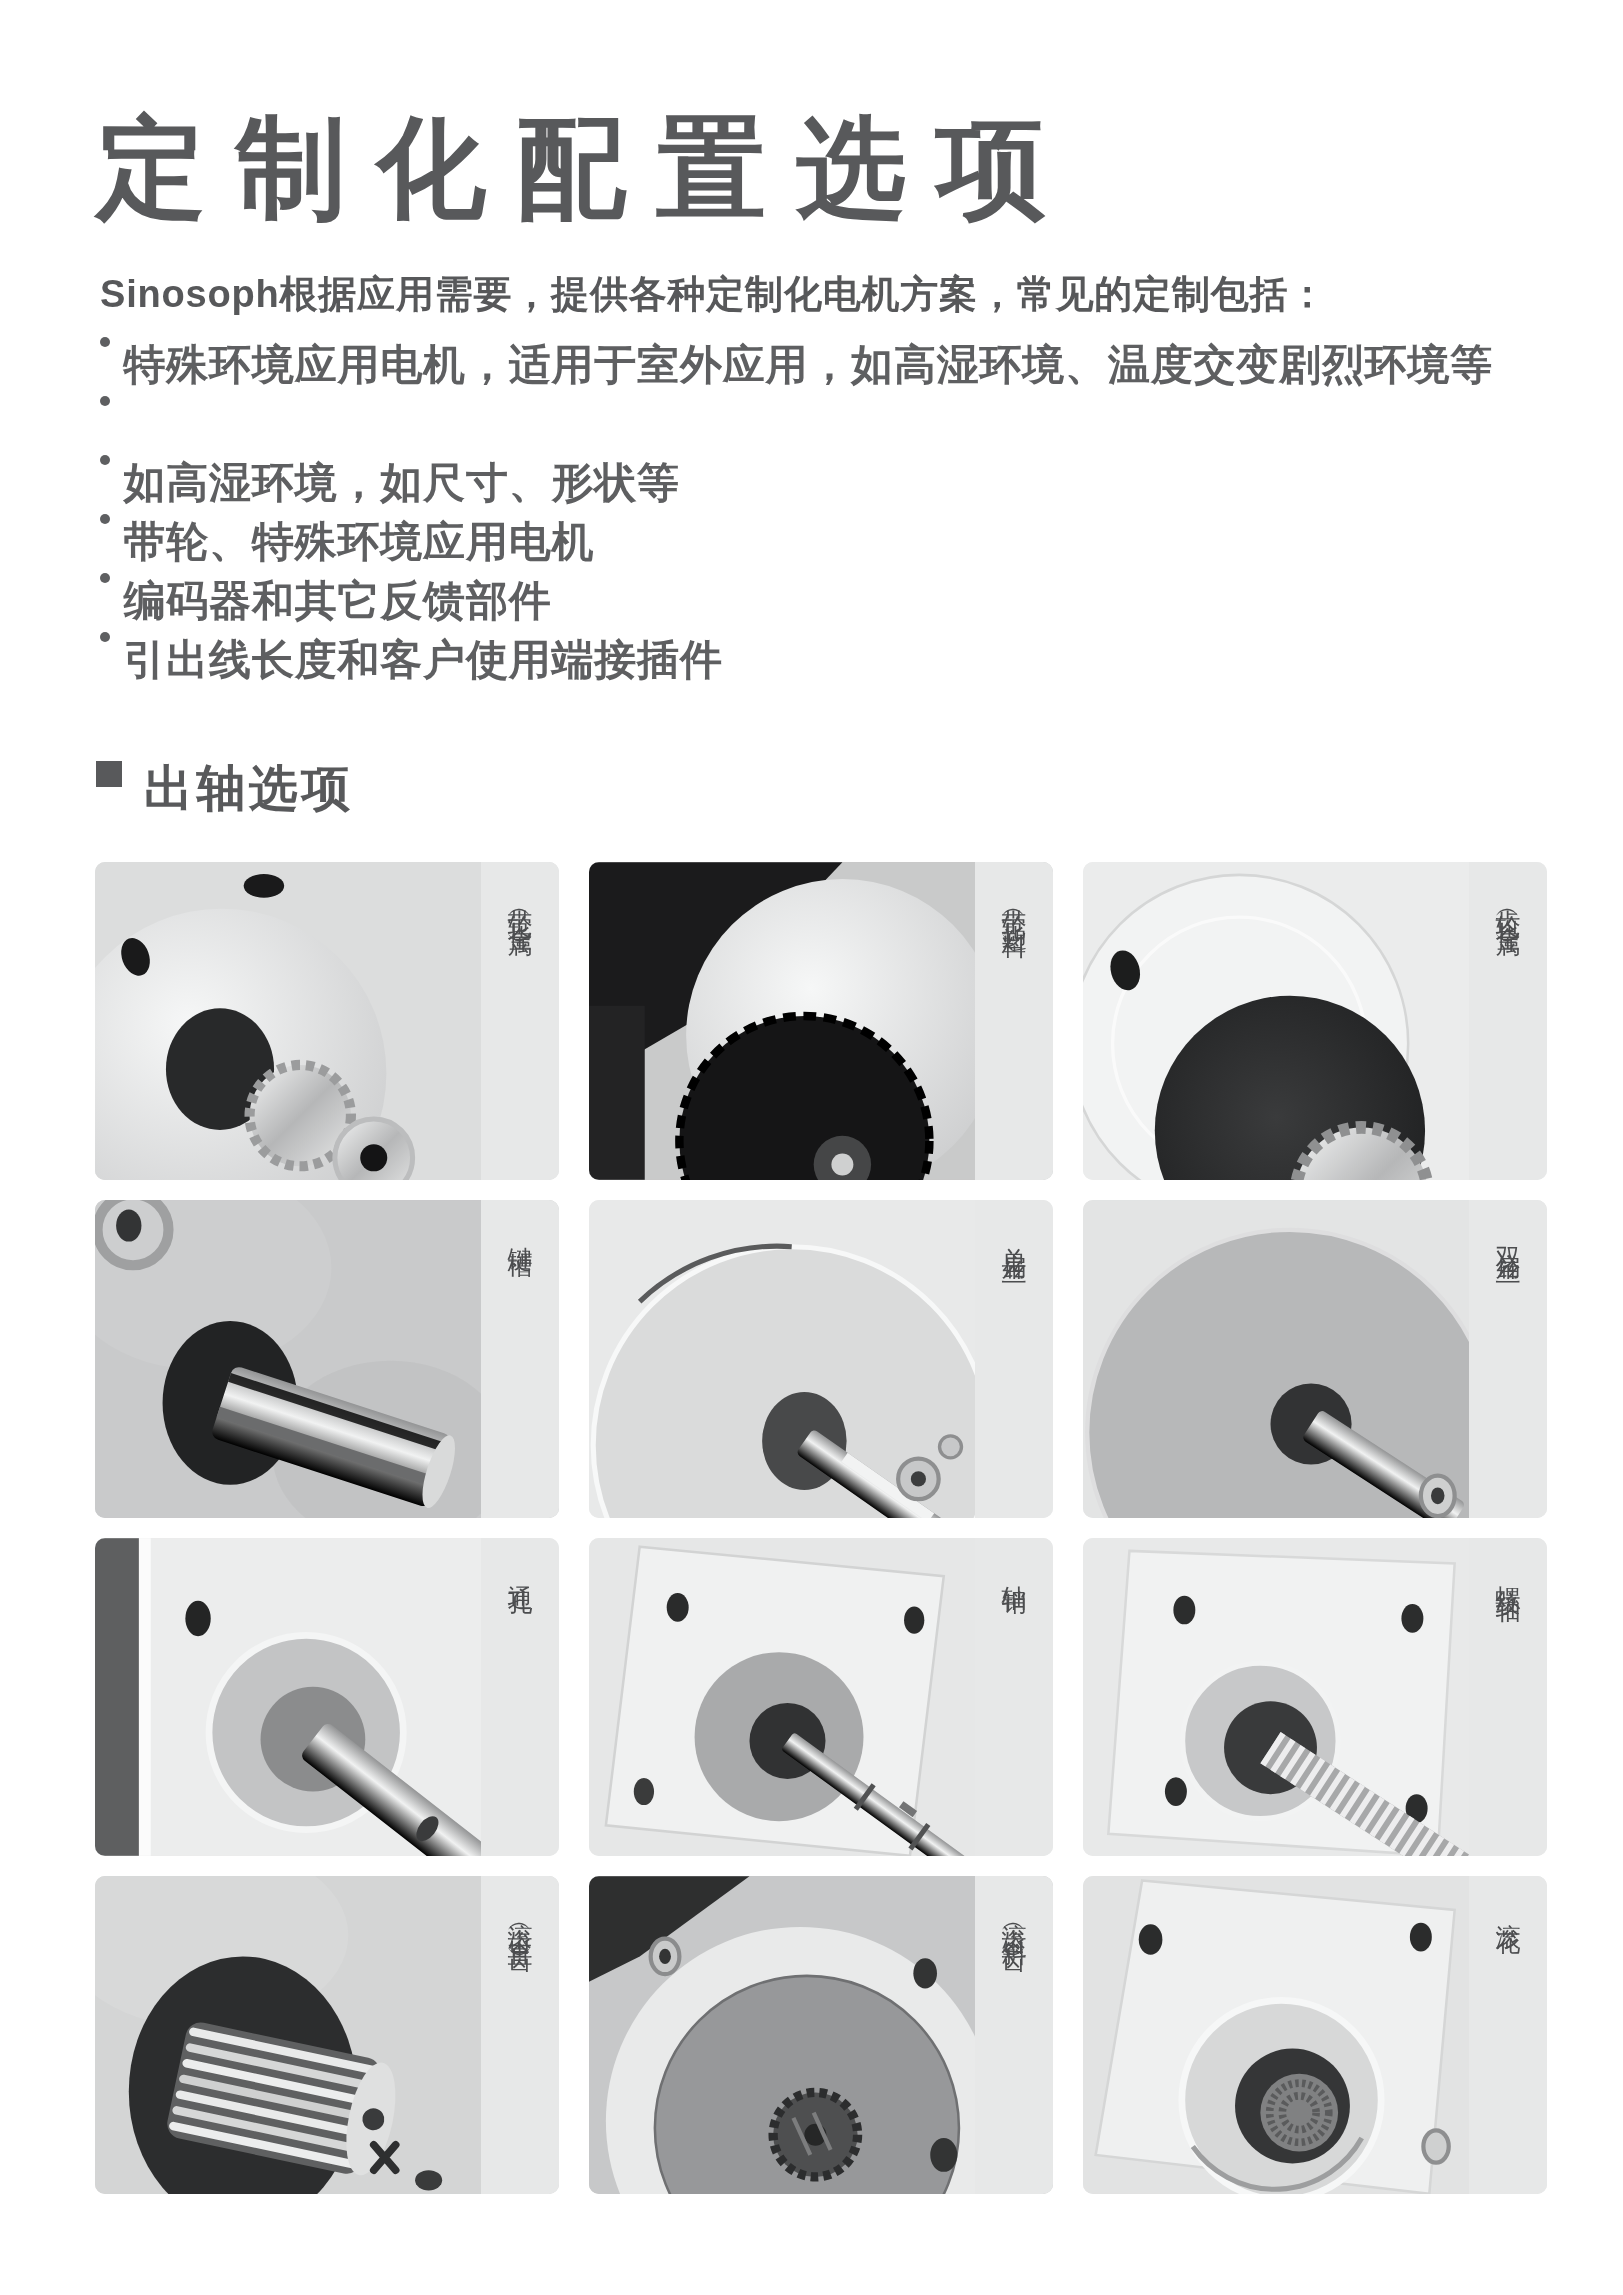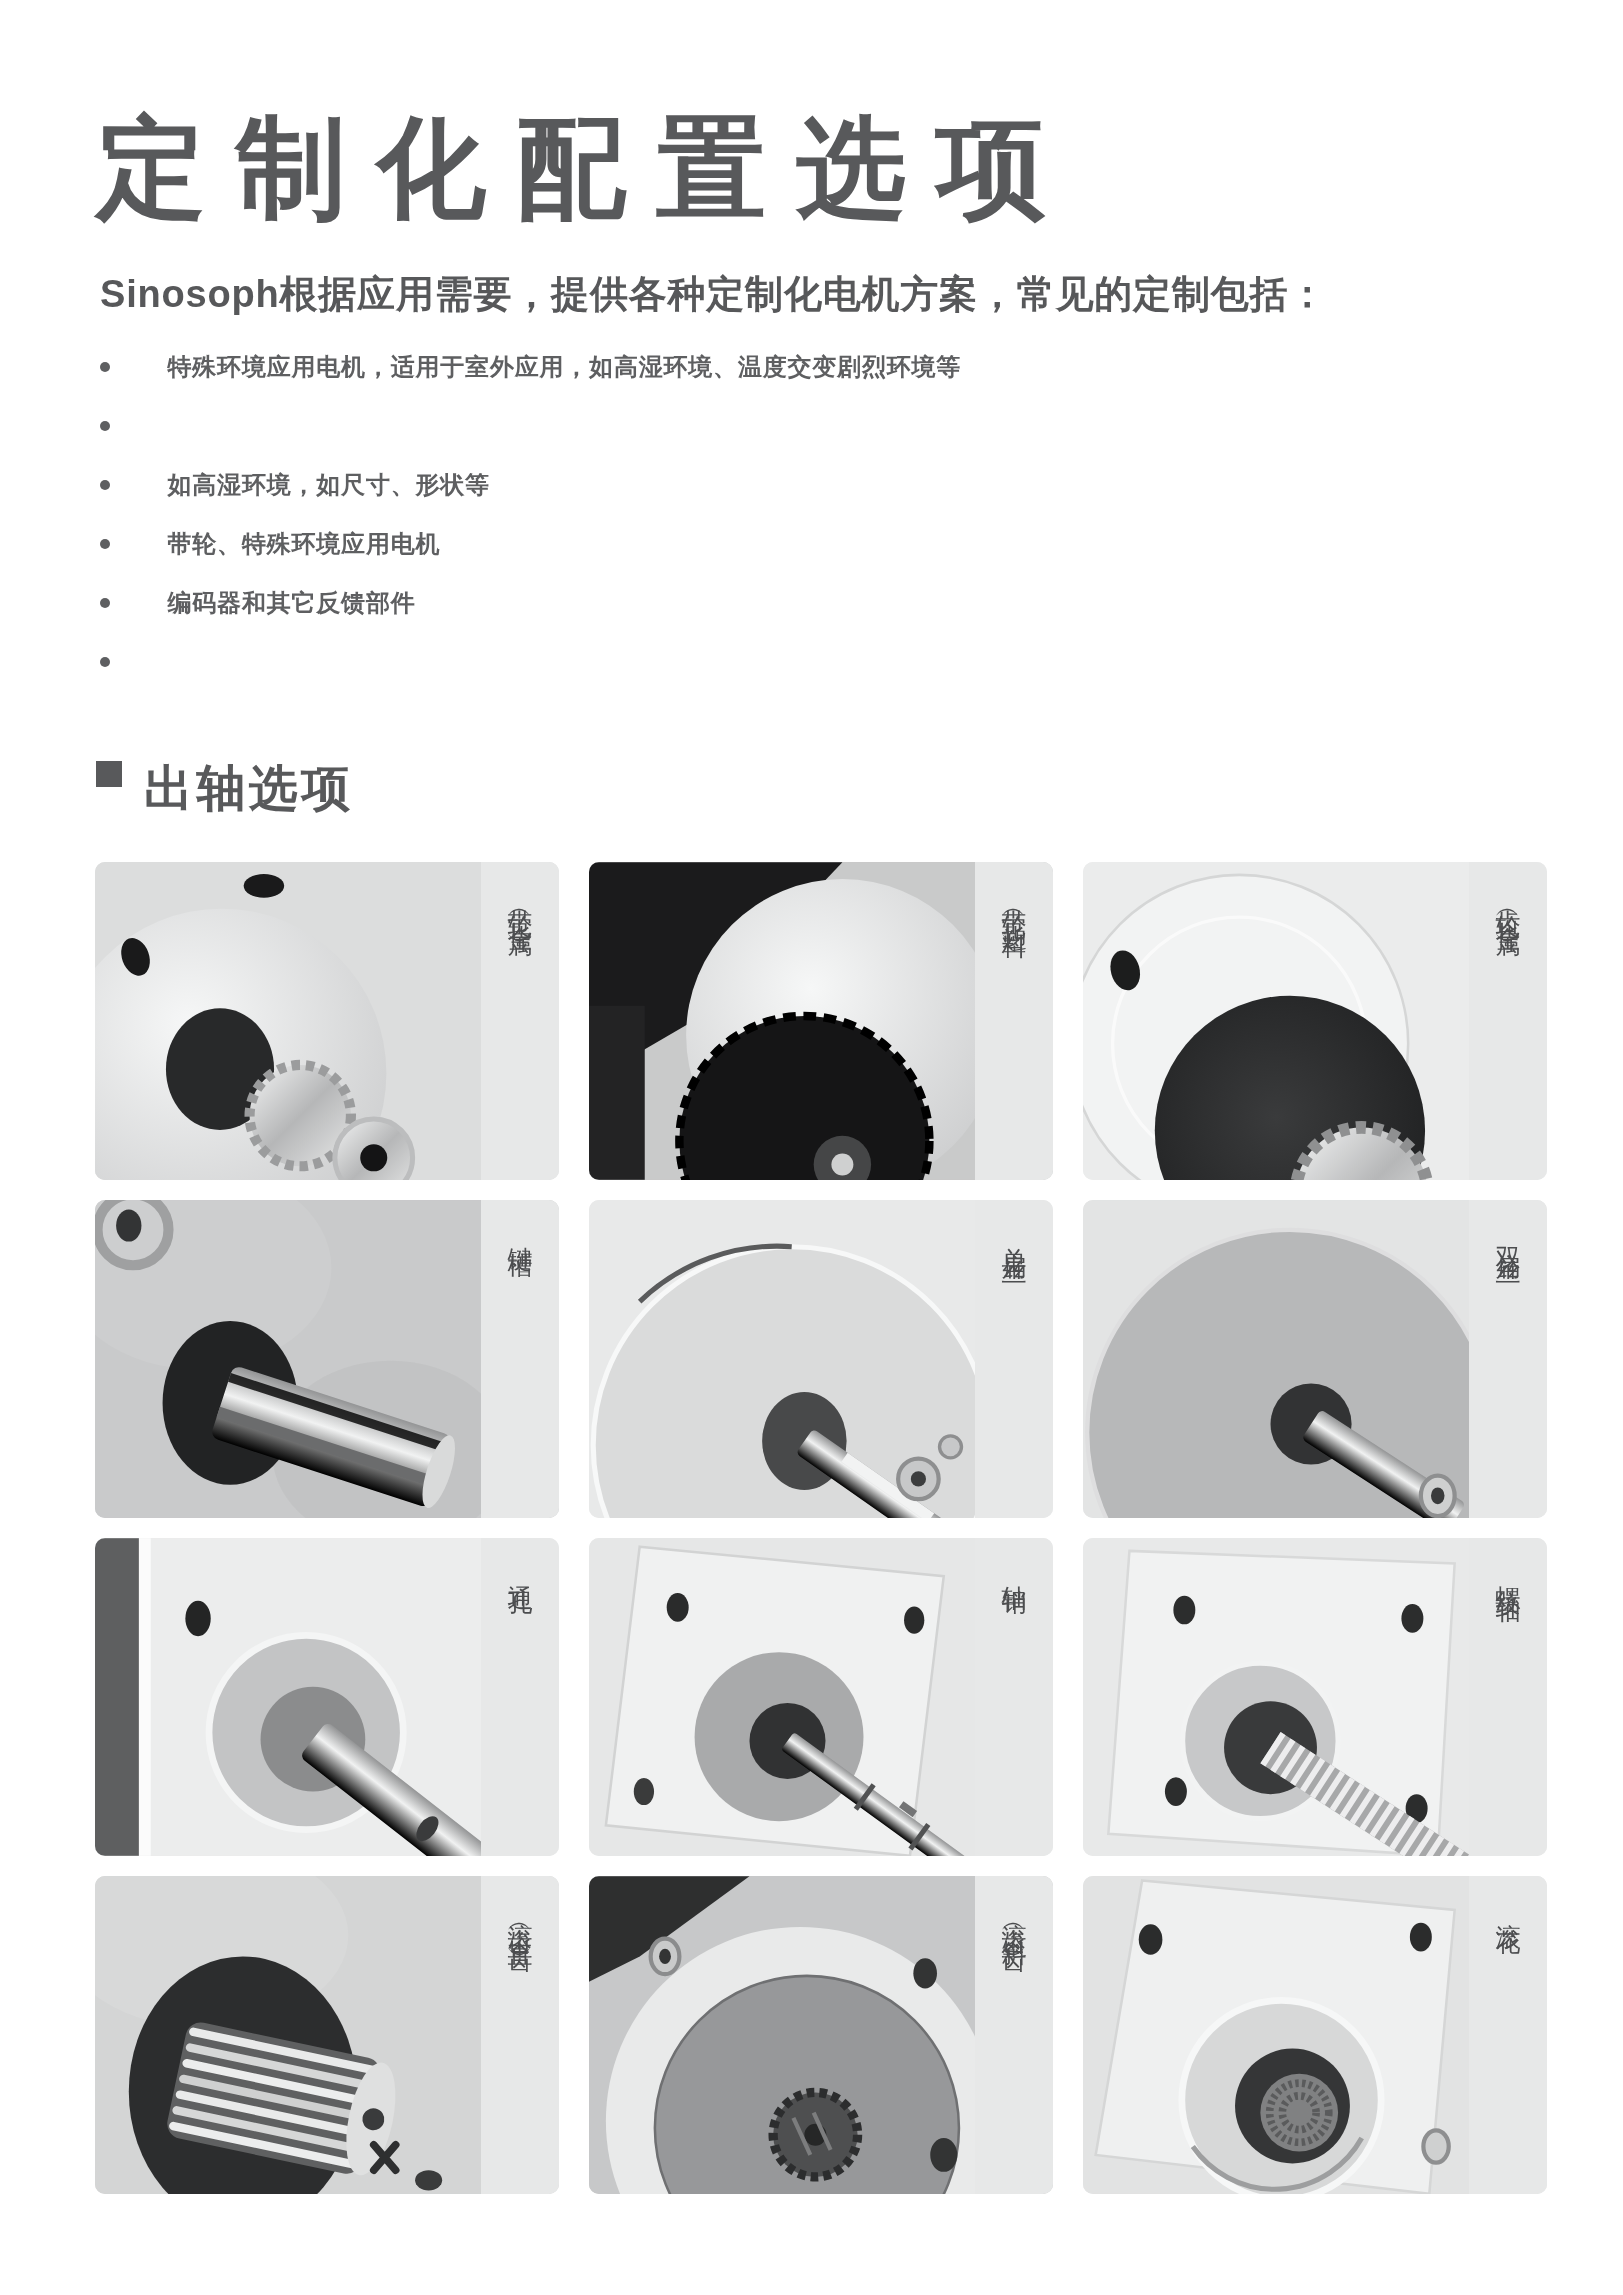--- a/index.html
+++ b/index.html
@@ -14,22 +14,22 @@
   }
   .subtitle{
     position:absolute;left:100px;top:269px;
     font-size:38px;font-weight:700;letter-spacing:0.8px;
     color:#57585a;white-space:nowrap;text-align:center;
   }
   .bullets{
     position:absolute;left:100px;top:337px;margin:0;padding:0;list-style:none;
   }
   .bullets li{
-    height:59px;display:flex;align-items:center;
-    font-size:24px;font-weight:600;color:#5e5f61;letter-spacing:0.8px;white-space:nowrap;gap:44px;
+    height:59px;display:flex;
+    font-size:42px;font-weight:600;color:#5e5f61;letter-spacing:0.8px;white-space:nowrap;
   }
   .dot{
     width:10px;height:10px;border-radius:50%;background:#5e5f61;
     margin-right:13.5px;flex:0 0 auto;
   }
   .section-header{
     position:absolute;left:96px;top:761px;display:flex;align-items:flex-start;
   }
   .section-square{
     width:26px;height:26px;background:#58595b;margin-right:22px;flex:0 0 auto;
@@ -101,20 +101,21 @@
   <li>
       <span class="dot"></span>
       <span>带轮、特殊环境应用电机</span>
     </li>
   <li>
       <span class="dot"></span>
       <span>编码器和其它反馈部件</span>
     </li>
   <li>
       <span class="dot"></span>
+      <span>引出线长度和客户使用端接插件</span>
     </li>
 </ul>
 
 <div class="section-header">
   <span class="section-square"></span>
   <span class="section-title">出轴选项</span>
 </div>
 
 <div class="grid">
 

